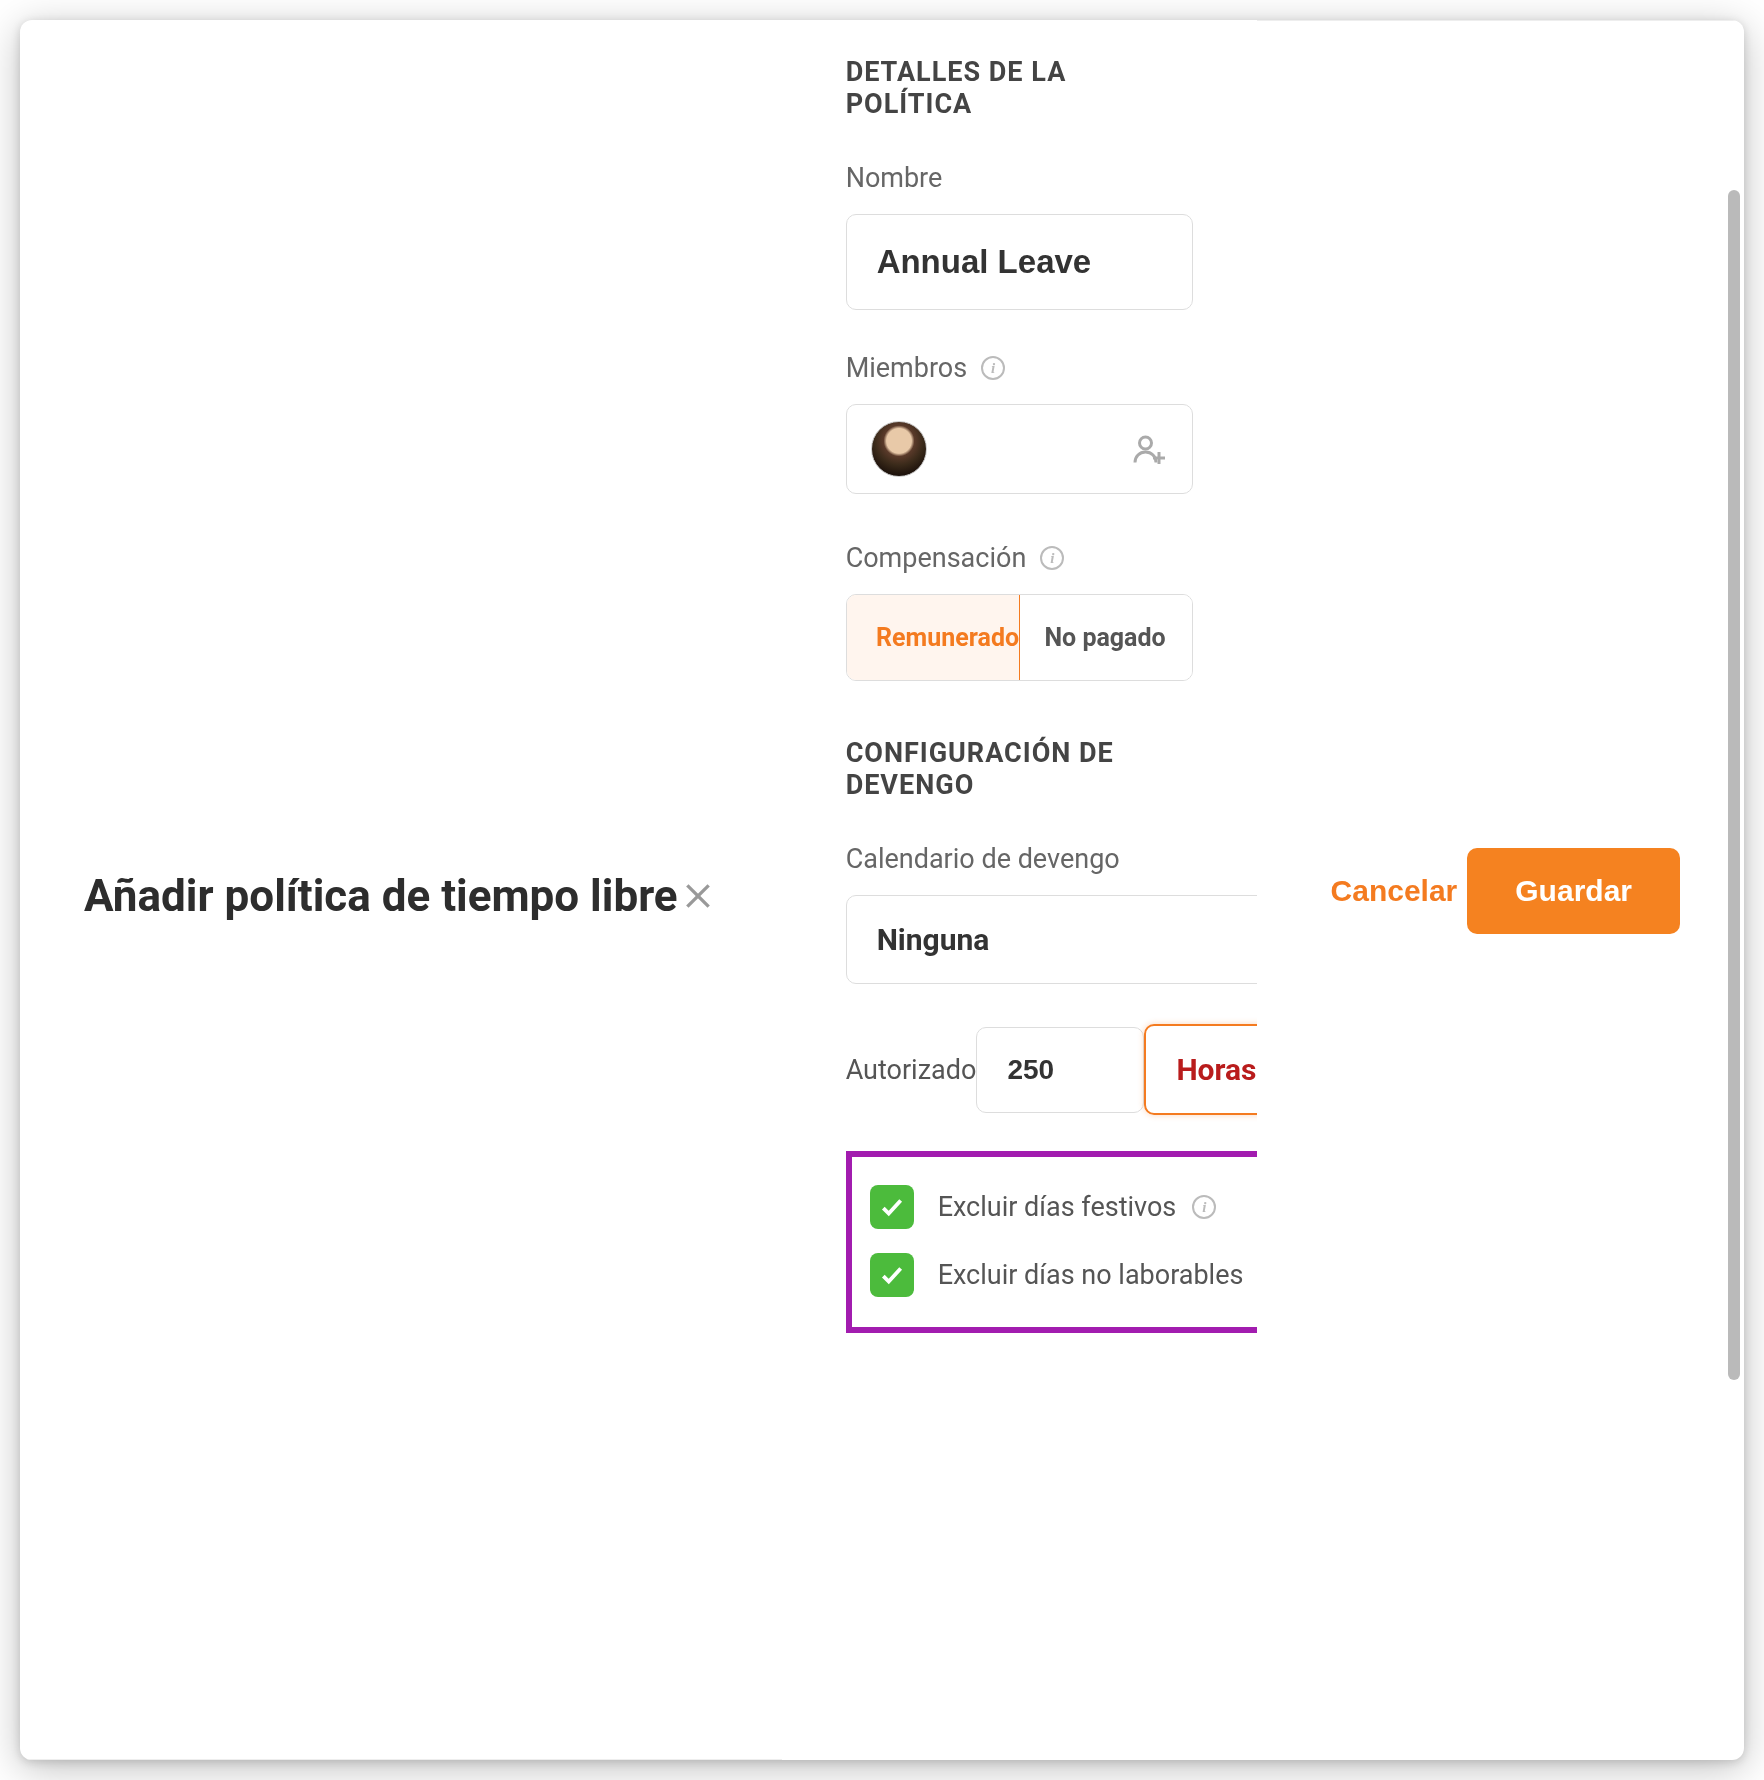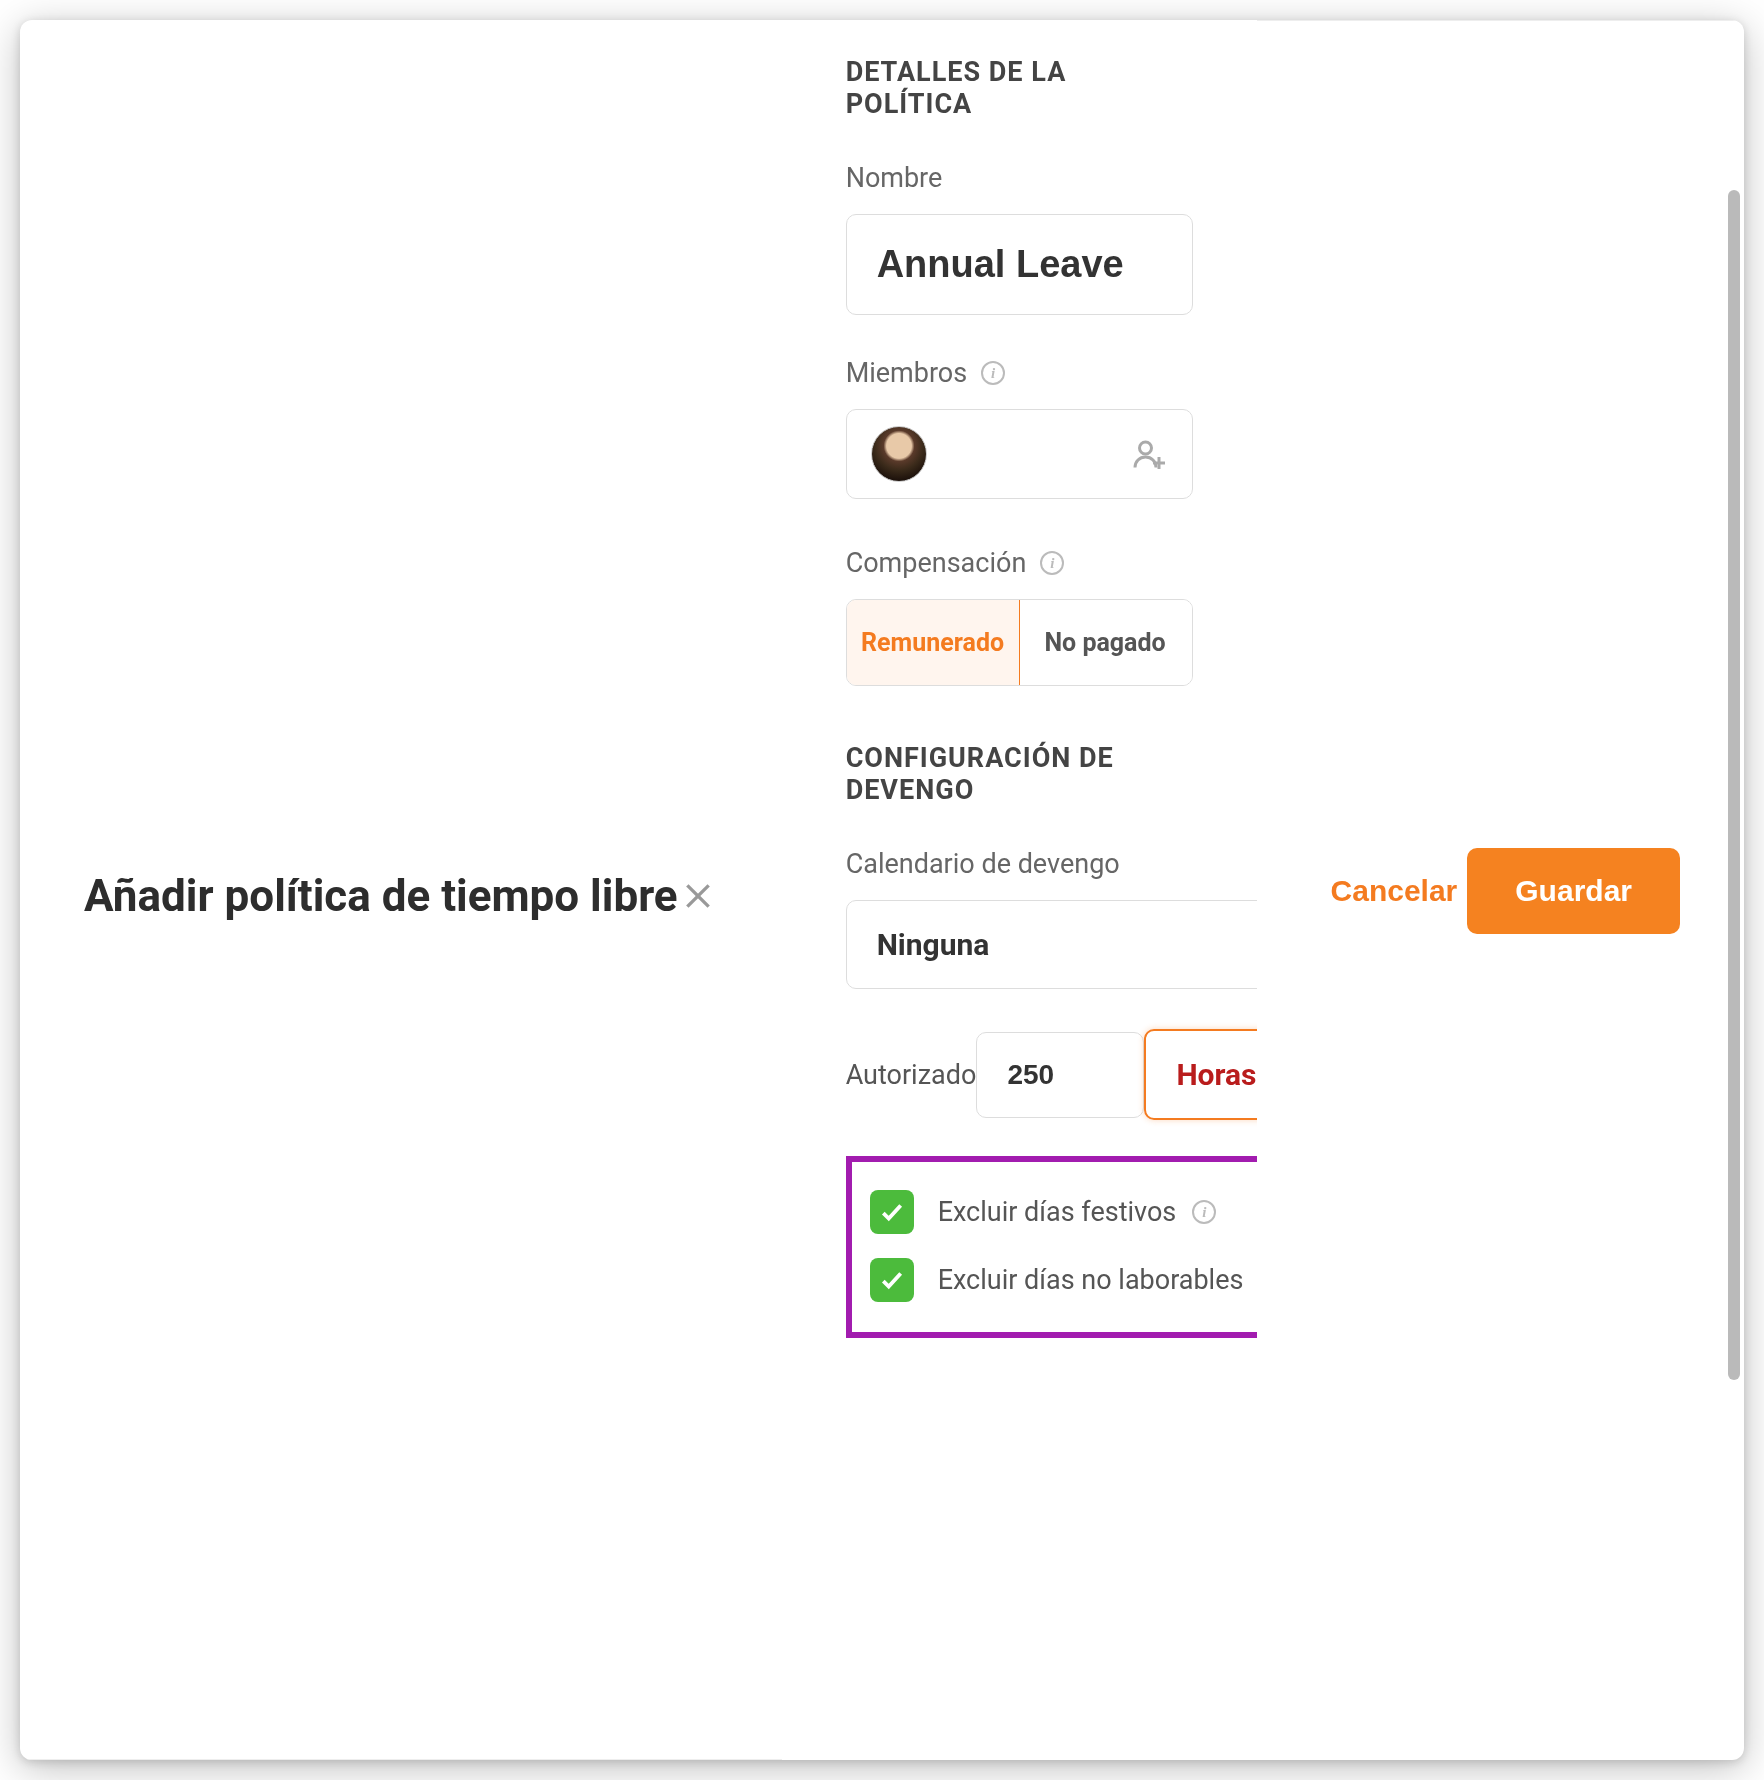--- a/index.html
+++ b/index.html
@@ -98,21 +98,21 @@
       font-weight: 700;
       font-family: Georgia, serif;
       color: #bbb;
       line-height: 1;
     }
     .text-input {
       width: 100%;
       border: 1.5px solid #ddd;
       border-radius: 10px;
       padding: 28px 30px;
-      font-size: 38px;
+      font-size: 33px;
       font-weight: 700;
       color: #333;
       margin-bottom: 42px;
     }
     .members-input {
       width: 100%;
       border: 1.5px solid #ddd;
       border-radius: 10px;
       padding: 16px 24px;
       display: flex;
@@ -149,20 +149,21 @@
       cursor: pointer;
     }
     .segment.active {
       background: #FFF5EE;
       color: #F47B20;
       border: 1.5px solid #F47B20;
       border-radius: 9px 0 0 9px;
       margin: -1.5px;
       position: relative;
       z-index: 1;
+      text-align: right;
     }
     .segment.inactive {
       color: #555;
       background: #fff;
     }
     .select-input {
       border: 1.5px solid #ddd;
       border-radius: 10px;
       padding: 26px 30px;
       font-size: 30px;

